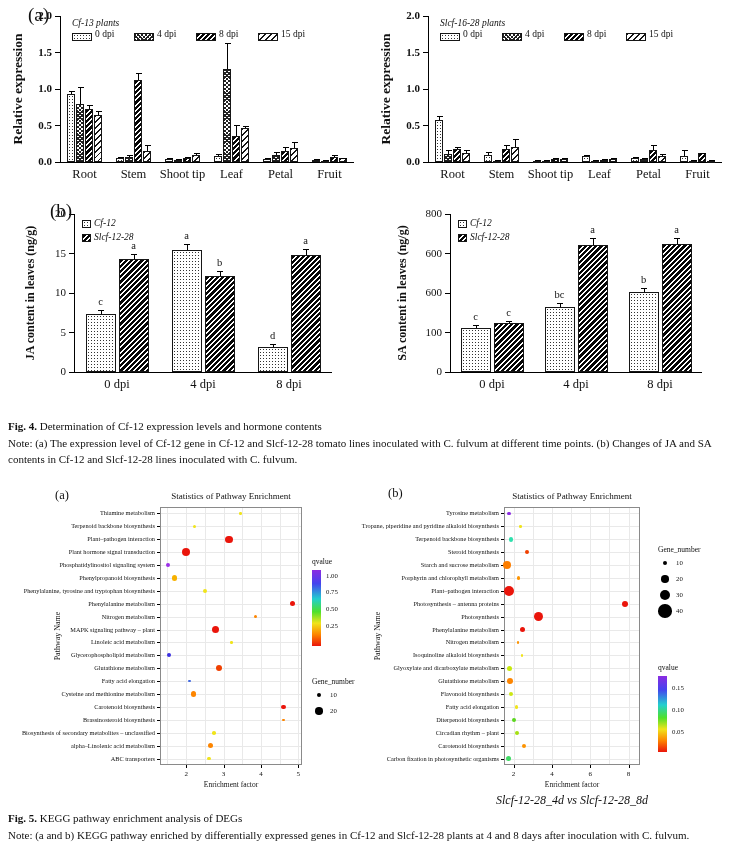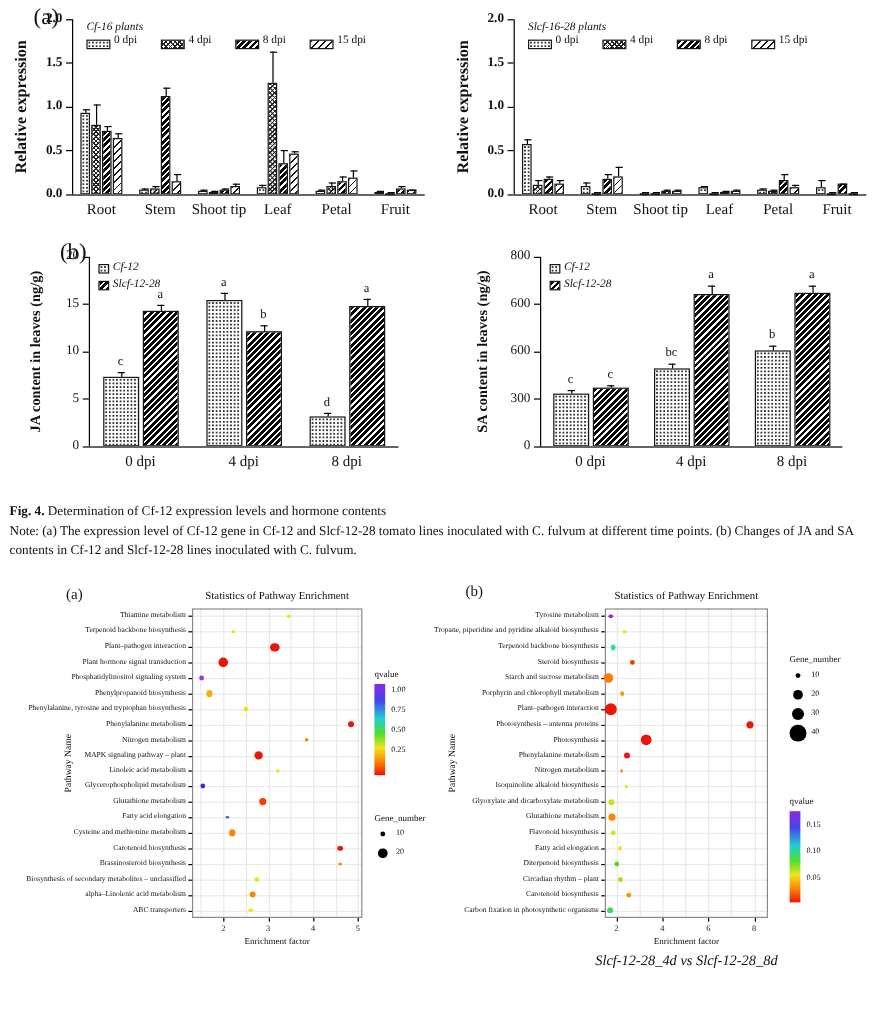--- a/index.html
+++ b/index.html
@@ -128,21 +128,21 @@
       <div class="cel bar pat-lightdiag" style="left:241px;top:127.69px;width:8px;height:34.309999999999995px;"></div>
       <div class="cel axisline" style="left:245px;top:125.5px;width:1px;height:2.19px;"></div>
       <div class="cel axisline" style="left:242.5px;top:125.5px;width:6px;height:1px;"></div>
       <div class="cel bar pat-lightdiag" style="left:290px;top:148.13px;width:8px;height:13.870000000000001px;"></div>
       <div class="cel axisline" style="left:294px;top:141.56px;width:1px;height:6.569999999999999px;"></div>
       <div class="cel axisline" style="left:291.5px;top:141.56px;width:6px;height:1px;"></div>
       <div class="cel bar pat-lightdiag" style="left:339px;top:158.35px;width:8px;height:3.6500000000000004px;"></div>
       <div class="cel axisline" style="left:343px;top:157.62px;width:1px;height:0.73px;"></div>
       <div class="cel axisline" style="left:340.5px;top:157.62px;width:6px;height:1px;"></div>
       <div class="cel ylab" style="left: 18px; top: 89px; font-size: 13.5px;">Relative expression</div>
-      <div class="cel leg-title" style="left:72px;top:18px;">Cf-16 plants</div>
+      <div class="cel leg-title" style="left:72px;top:18px;">Cf-13 plants</div>
       <div class="cel bar pat-dots" style="left:72px;top:33px;width:20px;height:8px;"></div>
       <div class="cel leg-item" style="left:95px;top:29px;">0 dpi</div>
       <div class="cel bar pat-cross" style="left:134px;top:33px;width:20px;height:8px;"></div>
       <div class="cel leg-item" style="left:157px;top:29px;">4 dpi</div>
       <div class="cel bar pat-darkdiag" style="left:196px;top:33px;width:20px;height:8px;"></div>
       <div class="cel leg-item" style="left:219px;top:29px;">8 dpi</div>
       <div class="cel bar pat-lightdiag" style="left:258px;top:33px;width:20px;height:8px;"></div>
       <div class="cel leg-item" style="left:281px;top:29px;">15 dpi</div>
     </div>
   <div class="chart" style="left:368px;top:0;width:368px;height:196px;">
@@ -292,21 +292,21 @@
       <div class="cel leg-title" style="left:94px;top:20px;">Cf-12</div>
       <div class="cel bar pat-darkdiag" style="left:82px;top:36px;width:9px;height:8px;"></div>
       <div class="cel leg-title" style="left:94px;top:34px;">Slcf-12-28</div>
     </div>
   <div class="chart" style="left:368px;top:198px;width:368px;height:216px;">
       <div class="cel axisline" style="left:82px;top:16px;width:1px;height:158px;"></div>
       <div class="cel axisline" style="left:82px;top:174px;width:252px;height:1px;"></div>
       <div class="cel axisline" style="left:77px;top:173.5px;width:5px;height:1px;"></div>
       <div class="cel ytick" style="right:294px;top:167px;">0</div>
       <div class="cel axisline" style="left:77px;top:134px;width:5px;height:1px;"></div>
-      <div class="cel ytick" style="right:294px;top:127.5px;">300</div>
+      <div class="cel ytick" style="right:294px;top:127.5px;">100</div>
       <div class="cel axisline" style="left:77px;top:94.5px;width:5px;height:1px;"></div>
       <div class="cel ytick" style="right:294px;top:88px;">600</div>
       <div class="cel axisline" style="left:77px;top:55px;width:5px;height:1px;"></div>
       <div class="cel ytick" style="right:294px;top:48.5px;">600</div>
       <div class="cel axisline" style="left:77px;top:15.5px;width:5px;height:1px;"></div>
       <div class="cel ytick" style="right:294px;top:9px;">800</div>
       <div class="cel xcat" style="left:82px;top:179px;width:84px;text-align:center;">0 dpi</div>
       <div class="cel xcat" style="left:166px;top:179px;width:84px;text-align:center;">4 dpi</div>
       <div class="cel xcat" style="left:250px;top:179px;width:84px;text-align:center;">8 dpi</div>
       <div class="cel bar pat-dots" style="left:92.5px;top:129.5625px;width:30px;height:44.4375px;"></div>
@@ -572,14 +572,19 @@
       <div class="cel leg-small" style="left:308px;top:106px;">30</div>
       <div class="cel dot" style="left: 290.25px; top: 119.25px; width: 13.5px; height: 13.5px; background: rgb(0, 0, 0);"></div>
       <div class="cel leg-small" style="left:308px;top:122px;">40</div>
       <div class="cel leg-head" style="left:290px;top:178px;">qvalue</div>
       <div class="cel qgrad" style="left:290px;top:191px;width:9px;height:76px;"></div>
       <div class="cel leg-small" style="left:304px;top:198.64px;">0.15</div>
       <div class="cel leg-small" style="left:304px;top:221.44px;">0.10</div>
       <div class="cel leg-small" style="left:304px;top:242.72px;">0.05</div>
     </div>
 
+  <div class="caption" style="left:8px;top:810px;width:722px;">
+    <span class="cap-label">Fig. 5.</span>
+    <span> KEGG pathway enrichment analysis of DEGs</span>
+    <div>Note: (a and b) KEGG pathway enriched by differentially expressed genes in Cf-12 and Slcf-12-28 plants at 4 and 8 days after inoculation with C. fulvum.</div>
+  </div>
 
 </div>
 
 </body></html>

